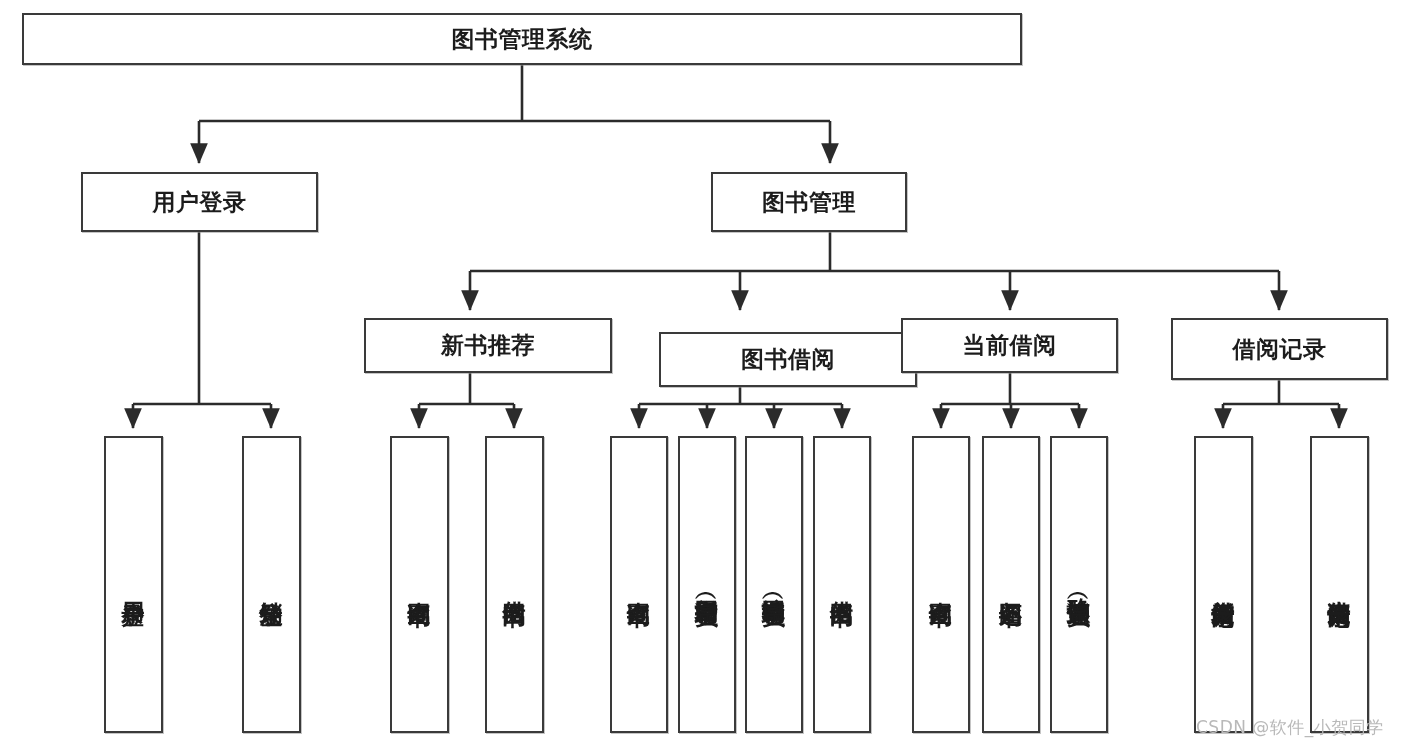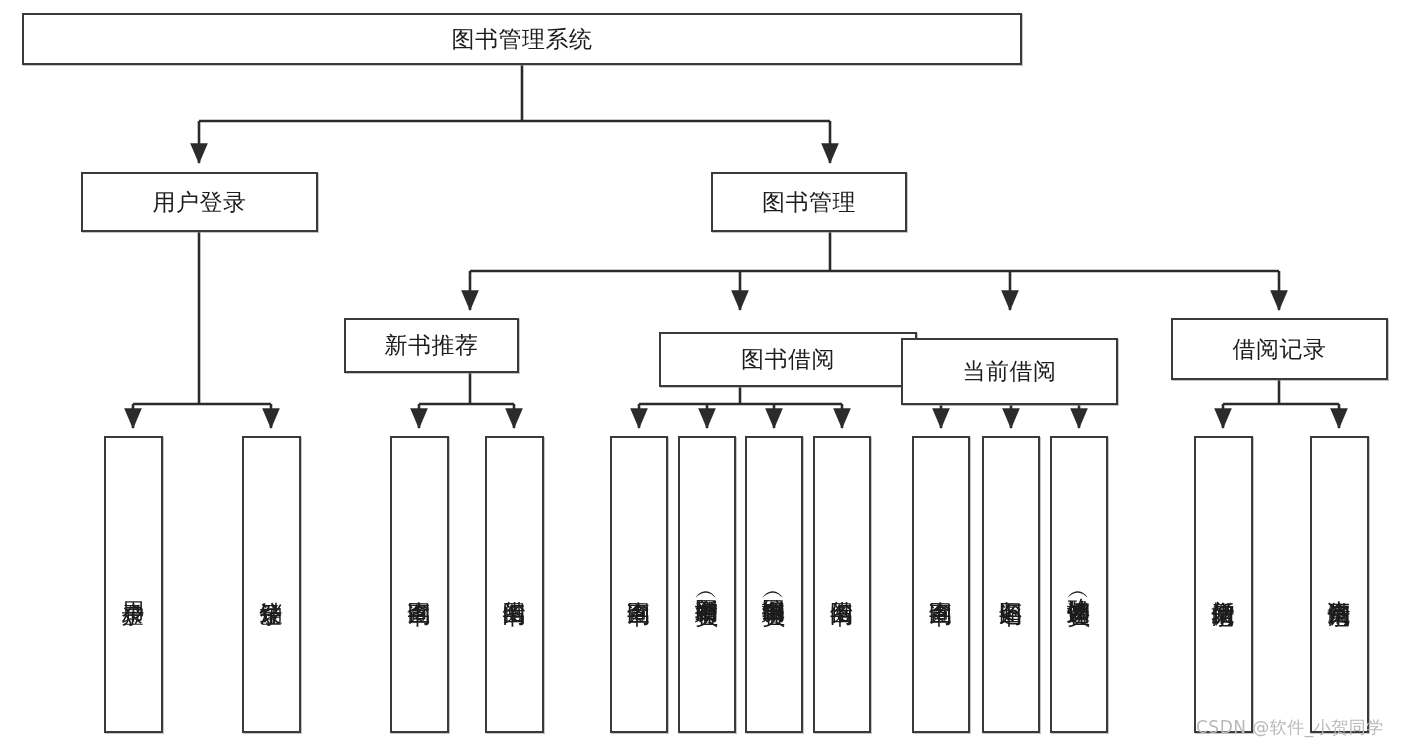--- a/index.html
+++ b/index.html
@@ -35,20 +35,21 @@
     align-items: center;
     justify-content: center;
     color: #1c1c1c;
     box-shadow: 1px 1px 0 rgba(150,150,150,0.55);
   }
   .node .label {
     display: block;
     text-align: left;
     line-height: 1.15;
     letter-spacing: 0.5px;
+    font-weight: bold;
   }
   .node.h .label {
     font-size: 23px;
   }
   .node.root .label {
     font-size: 23px;
   }
   .node.v {
     align-items: center;
     justify-content: center;
@@ -130,27 +131,27 @@
     <span class="label">图书管理系统</span>
   </div>
 
   <div class="node h" style="left:81px; top:172px; width:237px; height:60px;">
     <span class="label">用户登录</span>
   </div>
   <div class="node h" style="left:711px; top:172px; width:196px; height:60px;">
     <span class="label">图书管理</span>
   </div>
 
-  <div class="node h" style="left:344px; top:318px; width:175px; height:55px;">
+  <div class="node h" style="left:364px; top:318px; width:248px; height:55px;">
     <span class="label">新书推荐</span>
   </div>
   <div class="node h" style="left:631px; top:332px; width:258px; height:55px;margin-left:28px;">
     <span class="label">图书借阅</span>
   </div>
-  <div class="node h" style="left:901px; top:318px; width:217px; height:67px;margin-top:20px;">
+  <div class="node h" style="left:901px; top:318px; width:217px; height:55px;">
     <span class="label">当前借阅</span>
   </div>
   <div class="node h" style="left:1171px; top:318px; width:217px; height:62px;">
     <span class="label">借阅记录</span>
   </div>
 
   <div class="node v" style="left:104px; top:436px; width:59px; height:297px;">
     <span class="label">用户登录</span>
   </div>
   <div class="node v" style="left:242px; top:436px; width:59px; height:297px;">

